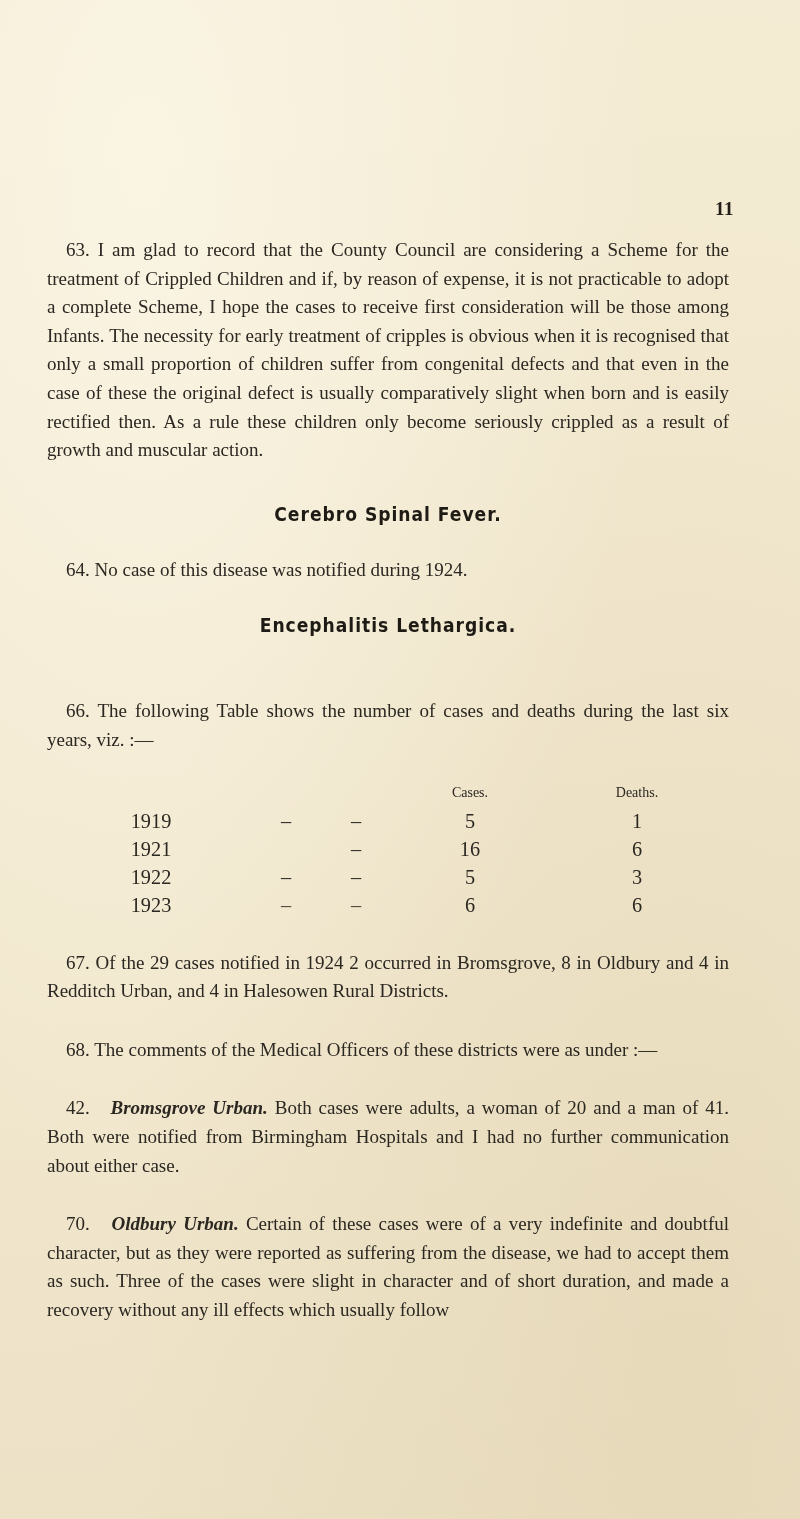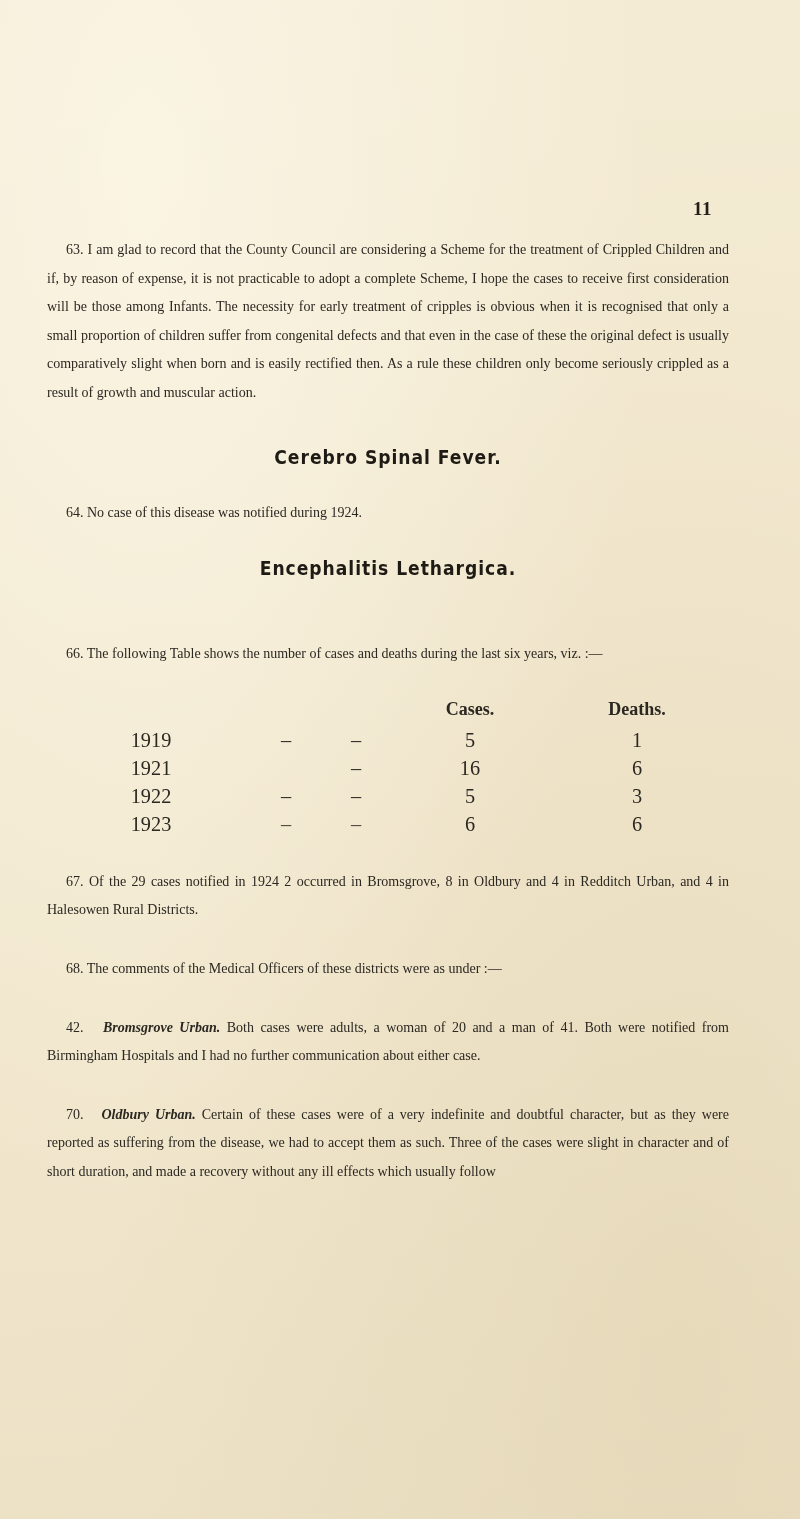--- a/index.html
+++ b/index.html
@@ -26,39 +26,39 @@
       linear-gradient(177deg, rgba(246,238,216,0.55) 0%, rgba(234,222,190,0.18) 70%, rgba(224,210,176,0.30) 100%);
   }
   .page {
     position: absolute;
     inset: 0;
   }
 
   .page-number {
     position: absolute;
     top: 198px;
-    right: 88px;
+    right: 66px;
     font-size: 19px;
     font-weight: bold;
     letter-spacing: 0.5px;
     color: #231f18;
   }
 
   .content {
     position: absolute;
     left: 47px;
     top: 236px;
     width: 682px;
   }
 
   p.para {
     margin: 0 0 0 0;
     text-align: justify;
     text-justify: inter-word;
-    font-size: 14px;
+    font-size: 19px;
     line-height: 28.6px;
     text-indent: 19px;
     color: #2b2721;
     -webkit-font-smoothing: antialiased;
   }
   p.para.tight-last { margin-bottom: 0; }
   .gap-md { height: 30px; }
   .gap-lg { height: 38px; }
 
   .section-heading {
@@ -79,22 +79,22 @@
   .district { font-style: italic; font-weight: bold; }
 
   
   .stats-table {
     width: 682px;
     border-collapse: collapse;
     font-size: 20.3px;
     color: #2b2721;
   }
   .stats-table th {
-    font-weight: bold;
-    font-size: 18px;
+    font-weight: normal;
+    font-size: 14px;
     padding: 0 0 6px 0;
     text-align: center;
     color: #2b2721;
   }
   .stats-table td {
     padding: 1px 0 1px 0;
     line-height: 26px;
     text-align: center;
   }
   .col-year   { width: 208px; text-align: center; padding-right: 4px; }

